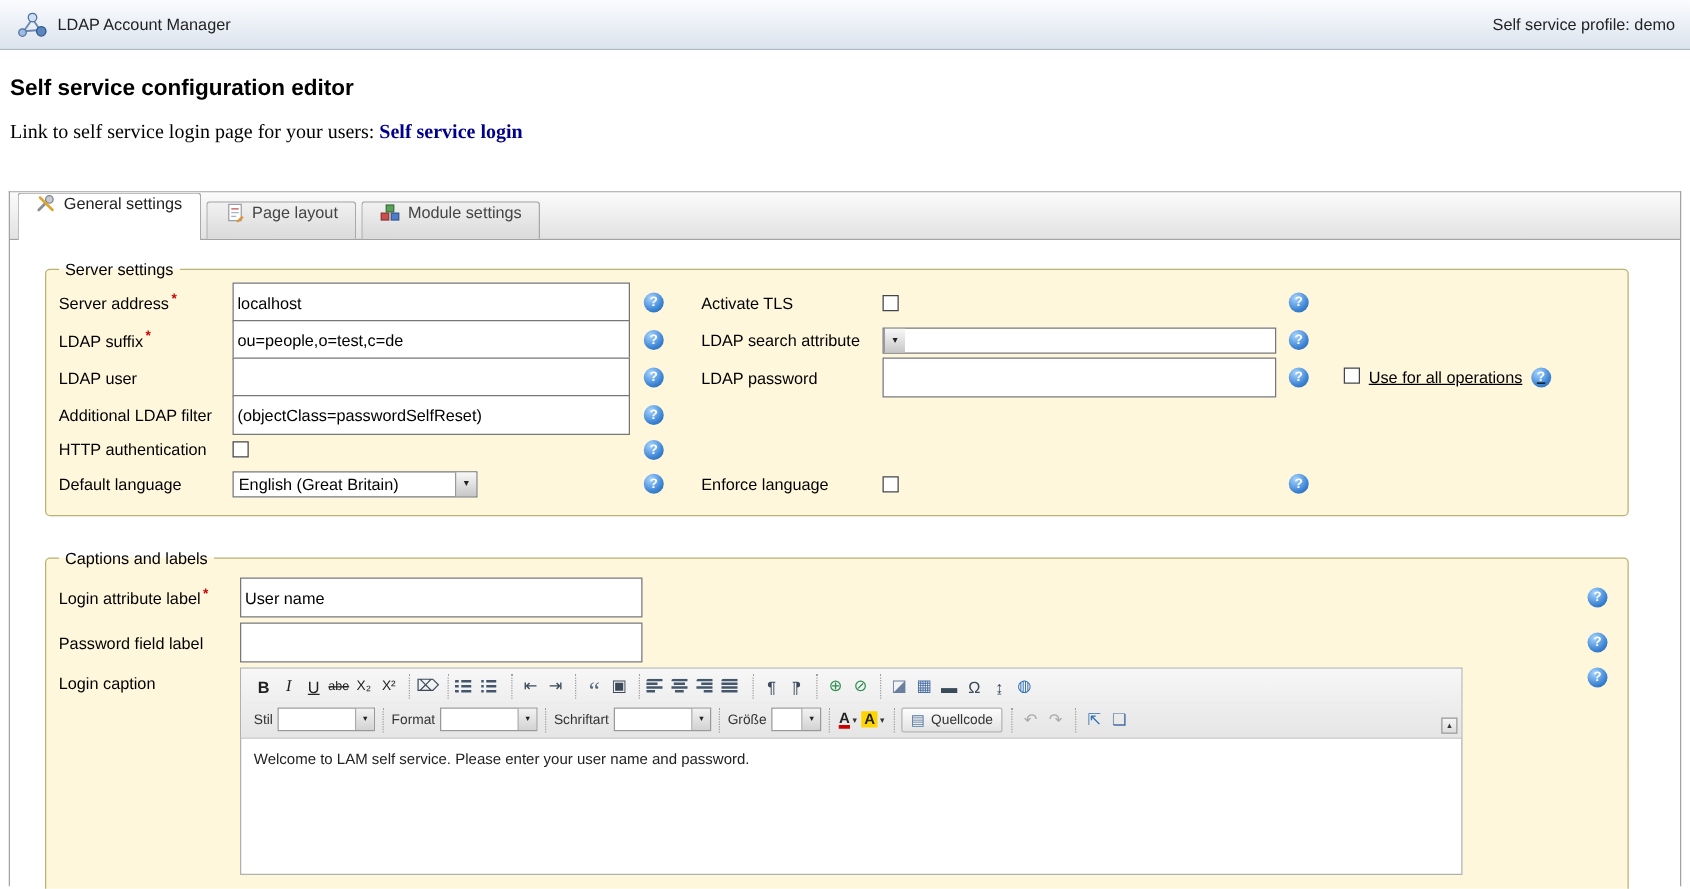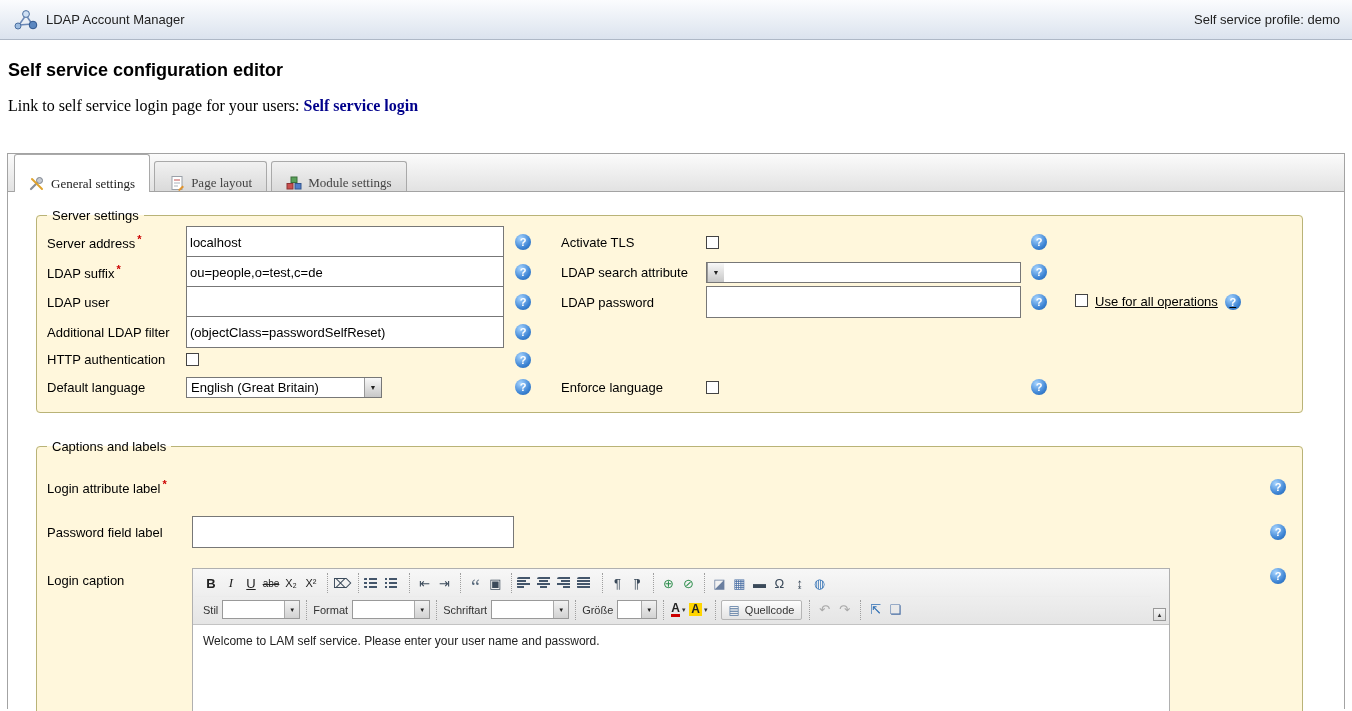--- a/index.html
+++ b/index.html
@@ -19,24 +19,24 @@
   .hdr-right { font-size:13px; color:#222; }
   
   h1.pagetitle { font-size:18px; font-weight:bold; margin:20px 0 0 8px; }
   .loginline { font-family:"Liberation Serif",serif; font-size:16px; margin:16px 0 0 8px; }
   .loginline a { color:#00008b; font-weight:bold; text-decoration:none; cursor:pointer; }
   
   .tabbox { margin:38px 7px 0 7px; width:1338px; height:556px;
     border:1px solid #a3a3a3; border-bottom:none; background:#fff; }
   .tabstrip { height:38px; background:linear-gradient(#fbfbfb,#e2e2e2);
     border-bottom:1px solid #a3a3a3; display:flex; align-items:flex-end; padding-left:6px; }
-  .tab { display:flex; align-items:flex-end; gap:6px; padding:0 14px; height:30px;
+  .tab { display:flex; align-items:flex-start; gap:6px; padding:0 14px; height:30px;
     border:1px solid #a9a9a9; border-bottom:none; border-radius:3px 3px 0 0;
     background:linear-gradient(#f1f1f1,#dadada); margin-right:4px; color:#444;
-    cursor:pointer; position:relative;font-family:Liberation Serif, serif; }
+    cursor:pointer; position:relative; }
   .tab.active { height:38px; background:#fff; margin-bottom:-1px; color:#222; z-index:2; }
   .ticon { display:inline-flex; width:16px; height:16px; }
   .panel { padding:16px 0 0 0; }
   
   fieldset.yellow { background:#fff7dc; border:1px solid #b9b377; border-radius:4px;
     margin:0 0 26px 28px; width:1267px; padding:4px 0 10px 10px; }
   fieldset.yellow legend { padding:0 5px; font-size:13px; color:#000; }
   
   .srow { display:flex; align-items:center; height:30px; }
   .srow.short { height:25px; }
@@ -57,21 +57,21 @@
   .cb { width:13px; height:13px; border:1px solid #444; background:#fff;
     display:inline-block; flex:none; cursor:pointer; }
   .fsel { display:inline-flex; height:21px; border:1px solid #777; background:#fff;
     align-items:center; cursor:pointer; }
   .fsel .v { flex:1; padding:0 4px; white-space:nowrap; overflow:hidden; }
   .fsel .ab { width:17px; height:19px; border-left:1px solid #999; flex:none;
     background:linear-gradient(#f8f8f8,#c7c7c7); display:flex; align-items:center;
     justify-content:center; font-size:7px; color:#222; }
   .w315s { width:315px; } .w205 { width:196px; }
   
-  .crow { display:flex; align-items:center; margin:20px 0; padding-right:16px; }
+  .crow { display:flex; align-items:center; margin:4px 0; padding-right:16px; }
   .crow.top { align-items:flex-start;justify-content:flex-end; }
   .clbl { width:145px; flex:none; }
   .crow.top .clbl { padding-top:5px; }
   .endhlp { margin-left:auto; }
   
   .editor { width:978px; border:1px solid #b0b0b0; background:#fff; }
   .etoolbar { background:linear-gradient(#f7f7f7,#e5e5e5); border-bottom:1px solid #c3c3c3;
     padding:1px 18px 2px 2px; position:relative; }
   .trow { display:flex; align-items:center; height:26px; }
   .trow2 { border-top:1px solid #ececec; }
@@ -280,20 +280,21 @@
           </span>
         <span class="hlp">?</span>
       </div>
     </fieldset>
 
     <fieldset class="yellow">
       <legend>Captions and labels</legend>
 
       <div class="crow">
         <span class="clbl"><span>Login attribute label</span><span class="req">*</span></span>
+        <input class="ti w322" value="User name" style="">
         <span class="hlp endhlp">?</span>
       </div>
 
       <div class="crow">
         <span class="clbl">Password field label</span>
         <input class="ti w322" value="" style="">
         <span class="hlp endhlp">?</span>
       </div>
 
       <div class="crow top">

